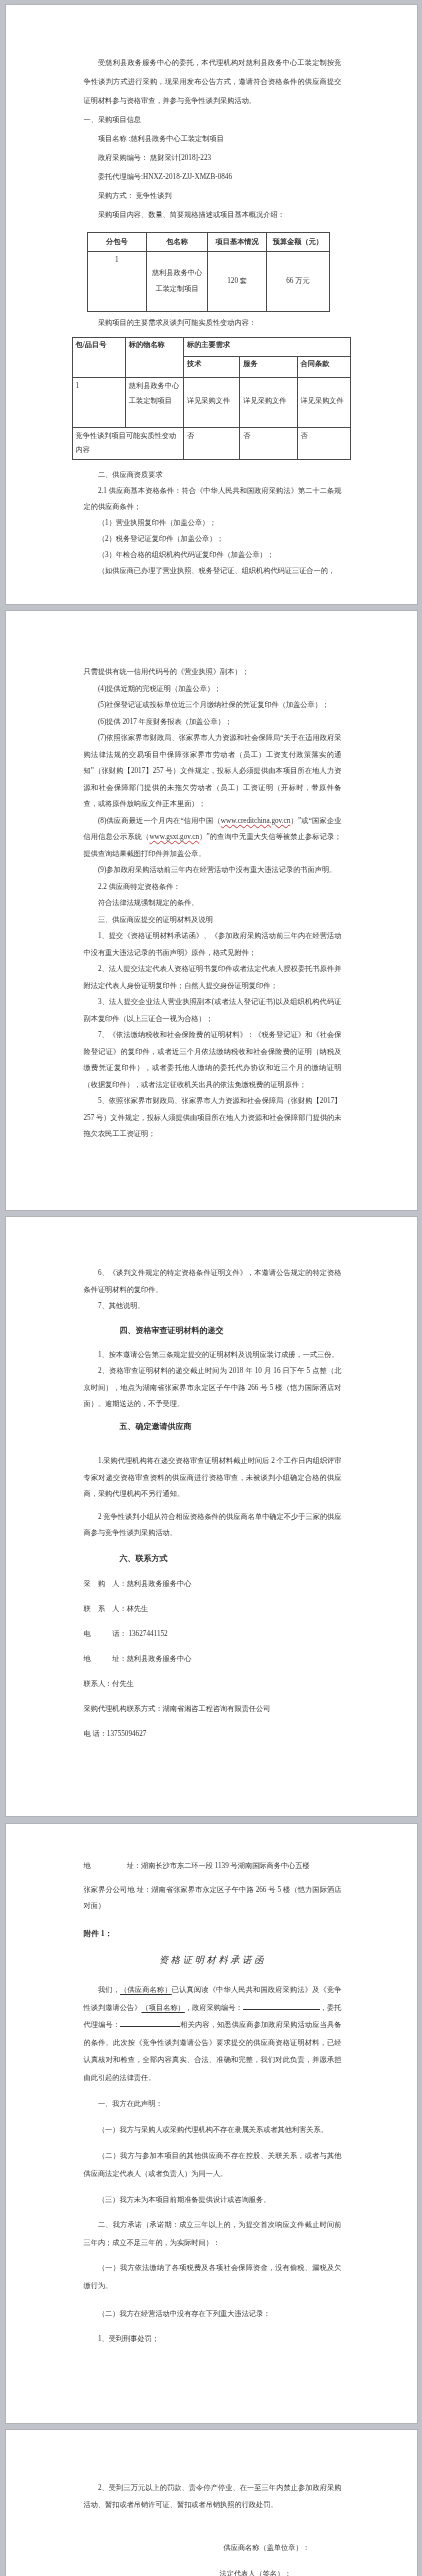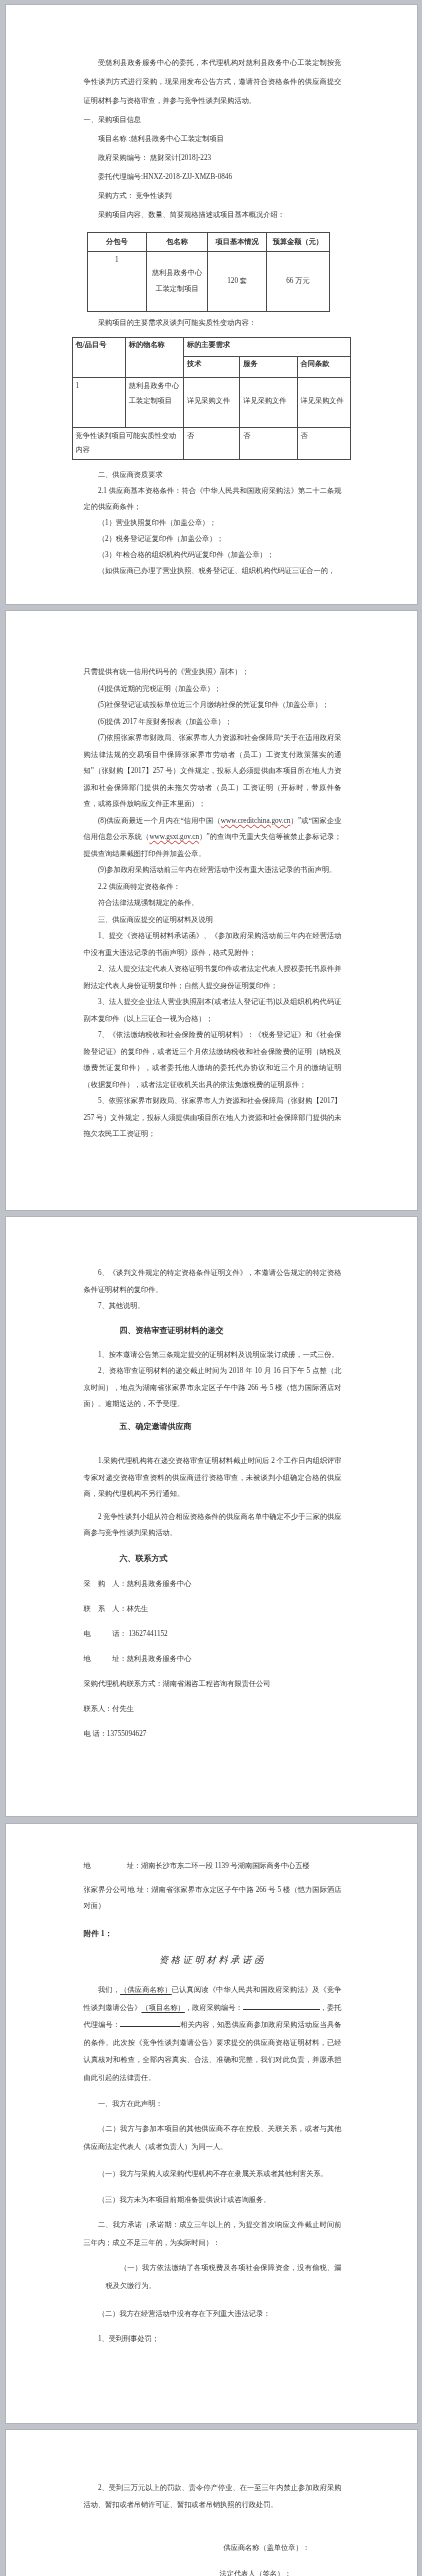--- a/index.html
+++ b/index.html
@@ -165,42 +165,42 @@
     <div class="ln p">2、资格审查证明材料的递交截止时间为 2018 年 10 月 16 日下午 5 点整（北京时间），地点为湖南省张家界市永定区子午中路 266 号 5 楼（恺力国际酒店对面）。逾期送达的，不予受理。</div>
     <div class="ln sec" style="margin-top:5.2px;line-height:17.5px;">五、确定邀请供应商</div>
     <div class="ln p" style="margin-top:17.5px;">1.采购代理机构将在递交资格审查证明材料截止时间后 2 个工作日内组织评审专家对递交资格审查资料的供应商进行资格审查，未被谈判小组确定合格的供应商，采购代理机构不另行通知。</div>
     <div class="ln p" style="margin-top:6.2px;">2 竞争性谈判小组从符合相应资格条件的供应商名单中确定不少于三家的供应商参与竞争性谈判采购活动。</div>
     <div class="ln sec" style="margin-top:8.2px;line-height:17.5px;">六、联系方式</div>
     <div class="contact" style="margin-top:4.1px;">
       <div class="ln">采　购　人：慈利县政务服务中心</div>
       <div class="ln">联　系　人：林先生</div>
       <div class="ln">电　　　话：  13627441152</div>
       <div class="ln">地　　　址：慈利县政务服务中心</div>
+      <div class="ln">联系人：付先生</div>
       <div class="ln">采购代理机构联系方式：湖南省湘咨工程咨询有限责任公司</div>
-      <div class="ln">联系人：付先生</div>
       <div class="ln">电 话：13755094627</div>
     </div>
   </div>
 </div>
 
 <div class="page pg4">
   <div class="inner">
     <div class="ln" style="margin-top:35px;line-height:15.5px;">地　　　　　址：湖南长沙市东二环一段 1139 号湖南国际商务中心五楼</div>
     <div class="ln p noind" style="margin-top:9.3px;line-height:15.5px;">张家界分公司地 址：湖南省张家界市永定区子午中路 266 号 5 楼（恺力国际酒店对面）</div>
     <div class="ln b" style="margin-top:11.3px;font-size:7.7px;line-height:15.5px;">附件 1：</div>
     <div class="ln center t-attach" style="margin-top:10.3px;line-height:17.5px;">资格证明材料承诺函</div>
     <div class="ln p" style="margin-top:13.4px;line-height:17.5px;">
       <span>我们，</span><span class="ul">（供应商名称）</span><span>已认真阅读《中华人民共和国政府采购法》及《竞争性谈判邀请公告》</span><span class="ul">（项目名称）</span><span>，政府采购编号：</span><span class="blank" style="width:77px;"></span><span>，委托代理编号：</span><span class="blank" style="width:60px;"></span><span>相关内容，知悉供应商参加政府采购活动应当具备的条件。此次按《竞争性谈判邀请公告》要求提交的供应商资格证明材料，已经认真核对和检查，全部内容真实、合法、准确和完整，我们对此负责，并愿承担由此引起的法律责任。</span>
     </div>
     <div class="ln p" style="margin-top:8.2px;line-height:17.5px;">一、我方在此声明：</div>
+    <div class="ln p" style="margin-top:9.3px;line-height:17.5px;">（一）我方与采购人或采购代理机构不存在隶属关系或者其他利害关系。</div>
     <div class="ln p" style="margin-top:8.2px;line-height:17.5px;">（二）我方与参加本项目的其他供应商不存在控股、关联关系，或者与其他供应商法定代表人（或者负责人）为同一人。</div>
-    <div class="ln p" style="margin-top:9.3px;line-height:17.5px;">（一）我方与采购人或采购代理机构不存在隶属关系或者其他利害关系。</div>
     <div class="ln p" style="margin-top:9.3px;line-height:17.5px;">（三）我方未为本项目前期准备提供设计或咨询服务。</div>
     <div class="ln p" style="margin-top:7.2px;line-height:17.5px;">二、我方承诺（承诺期：成立三年以上的，为提交首次响应文件截止时间前三年内；成立不足三年的，为实际时间）：</div>
-    <div class="ln p" style="margin-top:8.2px;line-height:17.5px;margin-left:22px;">（一）我方依法缴纳了各项税费及各项社会保障资金，没有偷税、漏税及欠缴行为。</div>
+    <div class="ln p" style="margin-top:8.2px;line-height:17.5px;">（一）我方依法缴纳了各项税费及各项社会保障资金，没有偷税、漏税及欠缴行为。</div>
     <div class="ln p" style="margin-top:10.3px;line-height:17.5px;">（二）我方在经营活动中没有存在下列重大违法记录：</div>
     <div class="ln p" style="margin-top:8.2px;line-height:17.5px;">1、受到刑事处罚；</div>
   </div>
 </div>
 
 <div class="page pg5">
   <div class="inner">
     <div class="ln p" style="margin-top:50px;">2、受到三万元以上的罚款、责令停产停业、在一至三年内禁止参加政府采购活动、暂扣或者吊销许可证、暂扣或者吊销执照的行政处罚。</div>
     <div class="ln" style="margin-top:26px;padding-left:140px;">供应商名称（盖单位章）：</div>
     <div class="ln" style="margin-top:9.3px;padding-left:136px;">法定代表人（签名）：</div>

